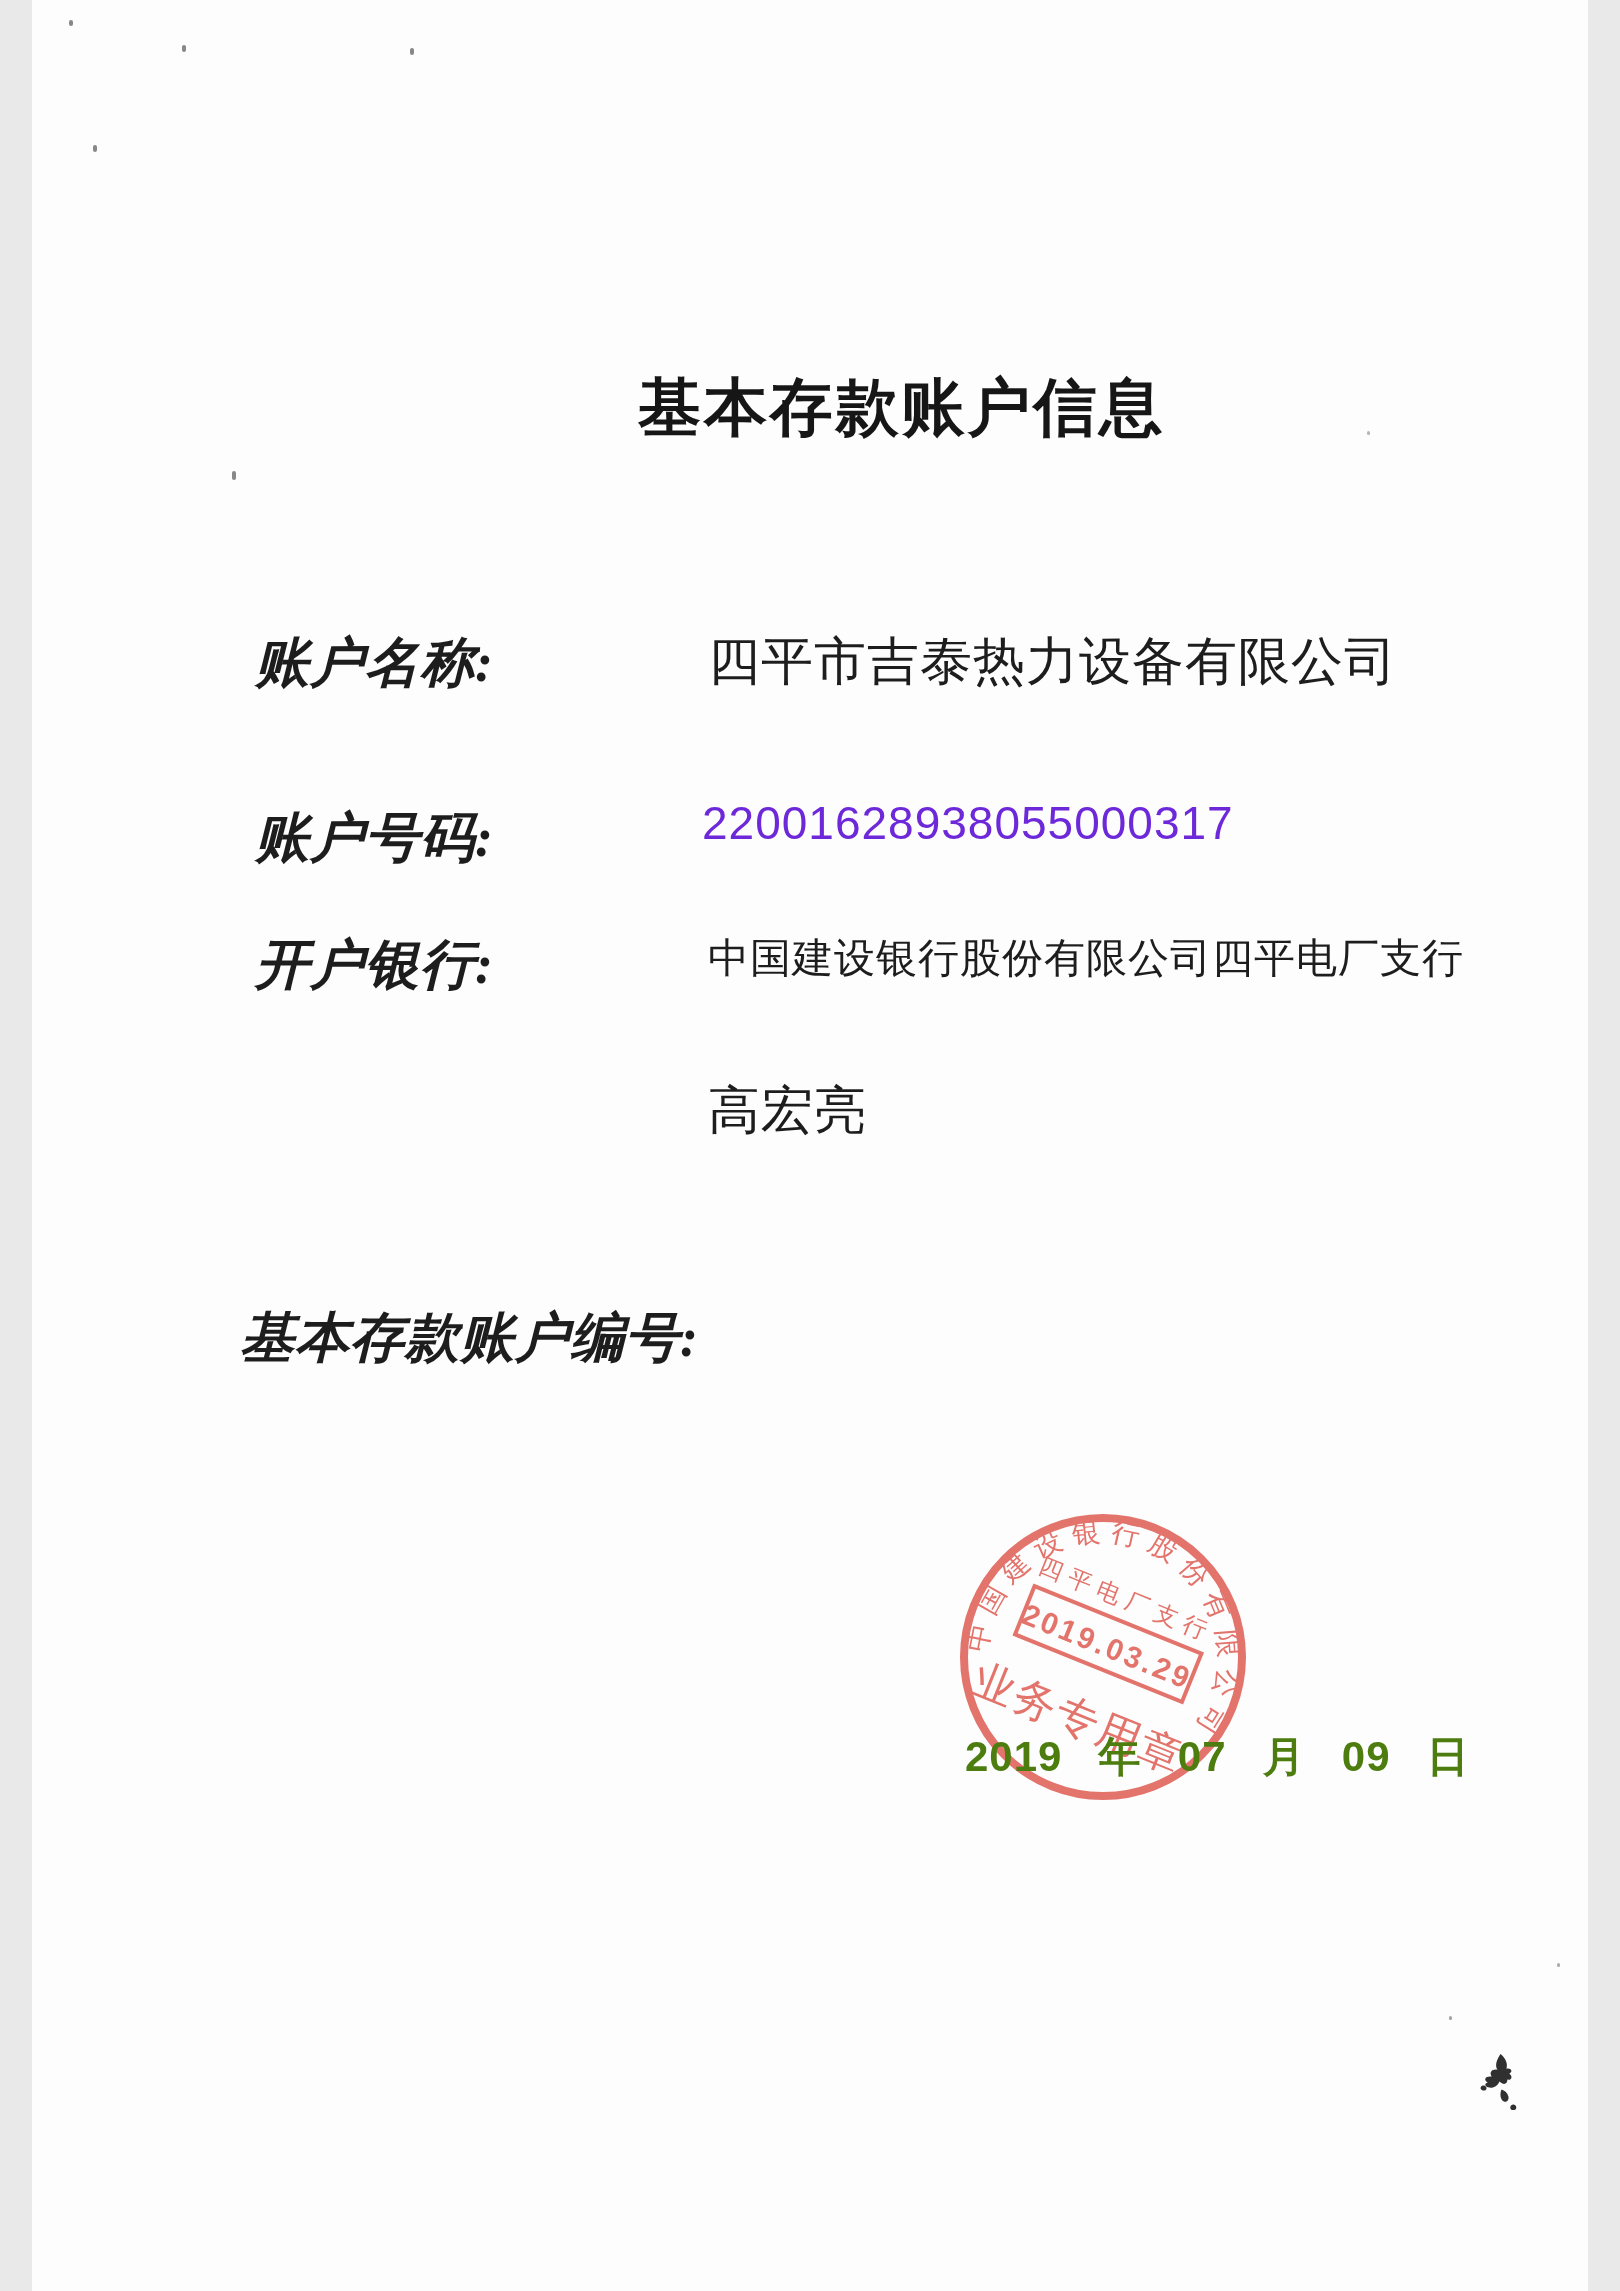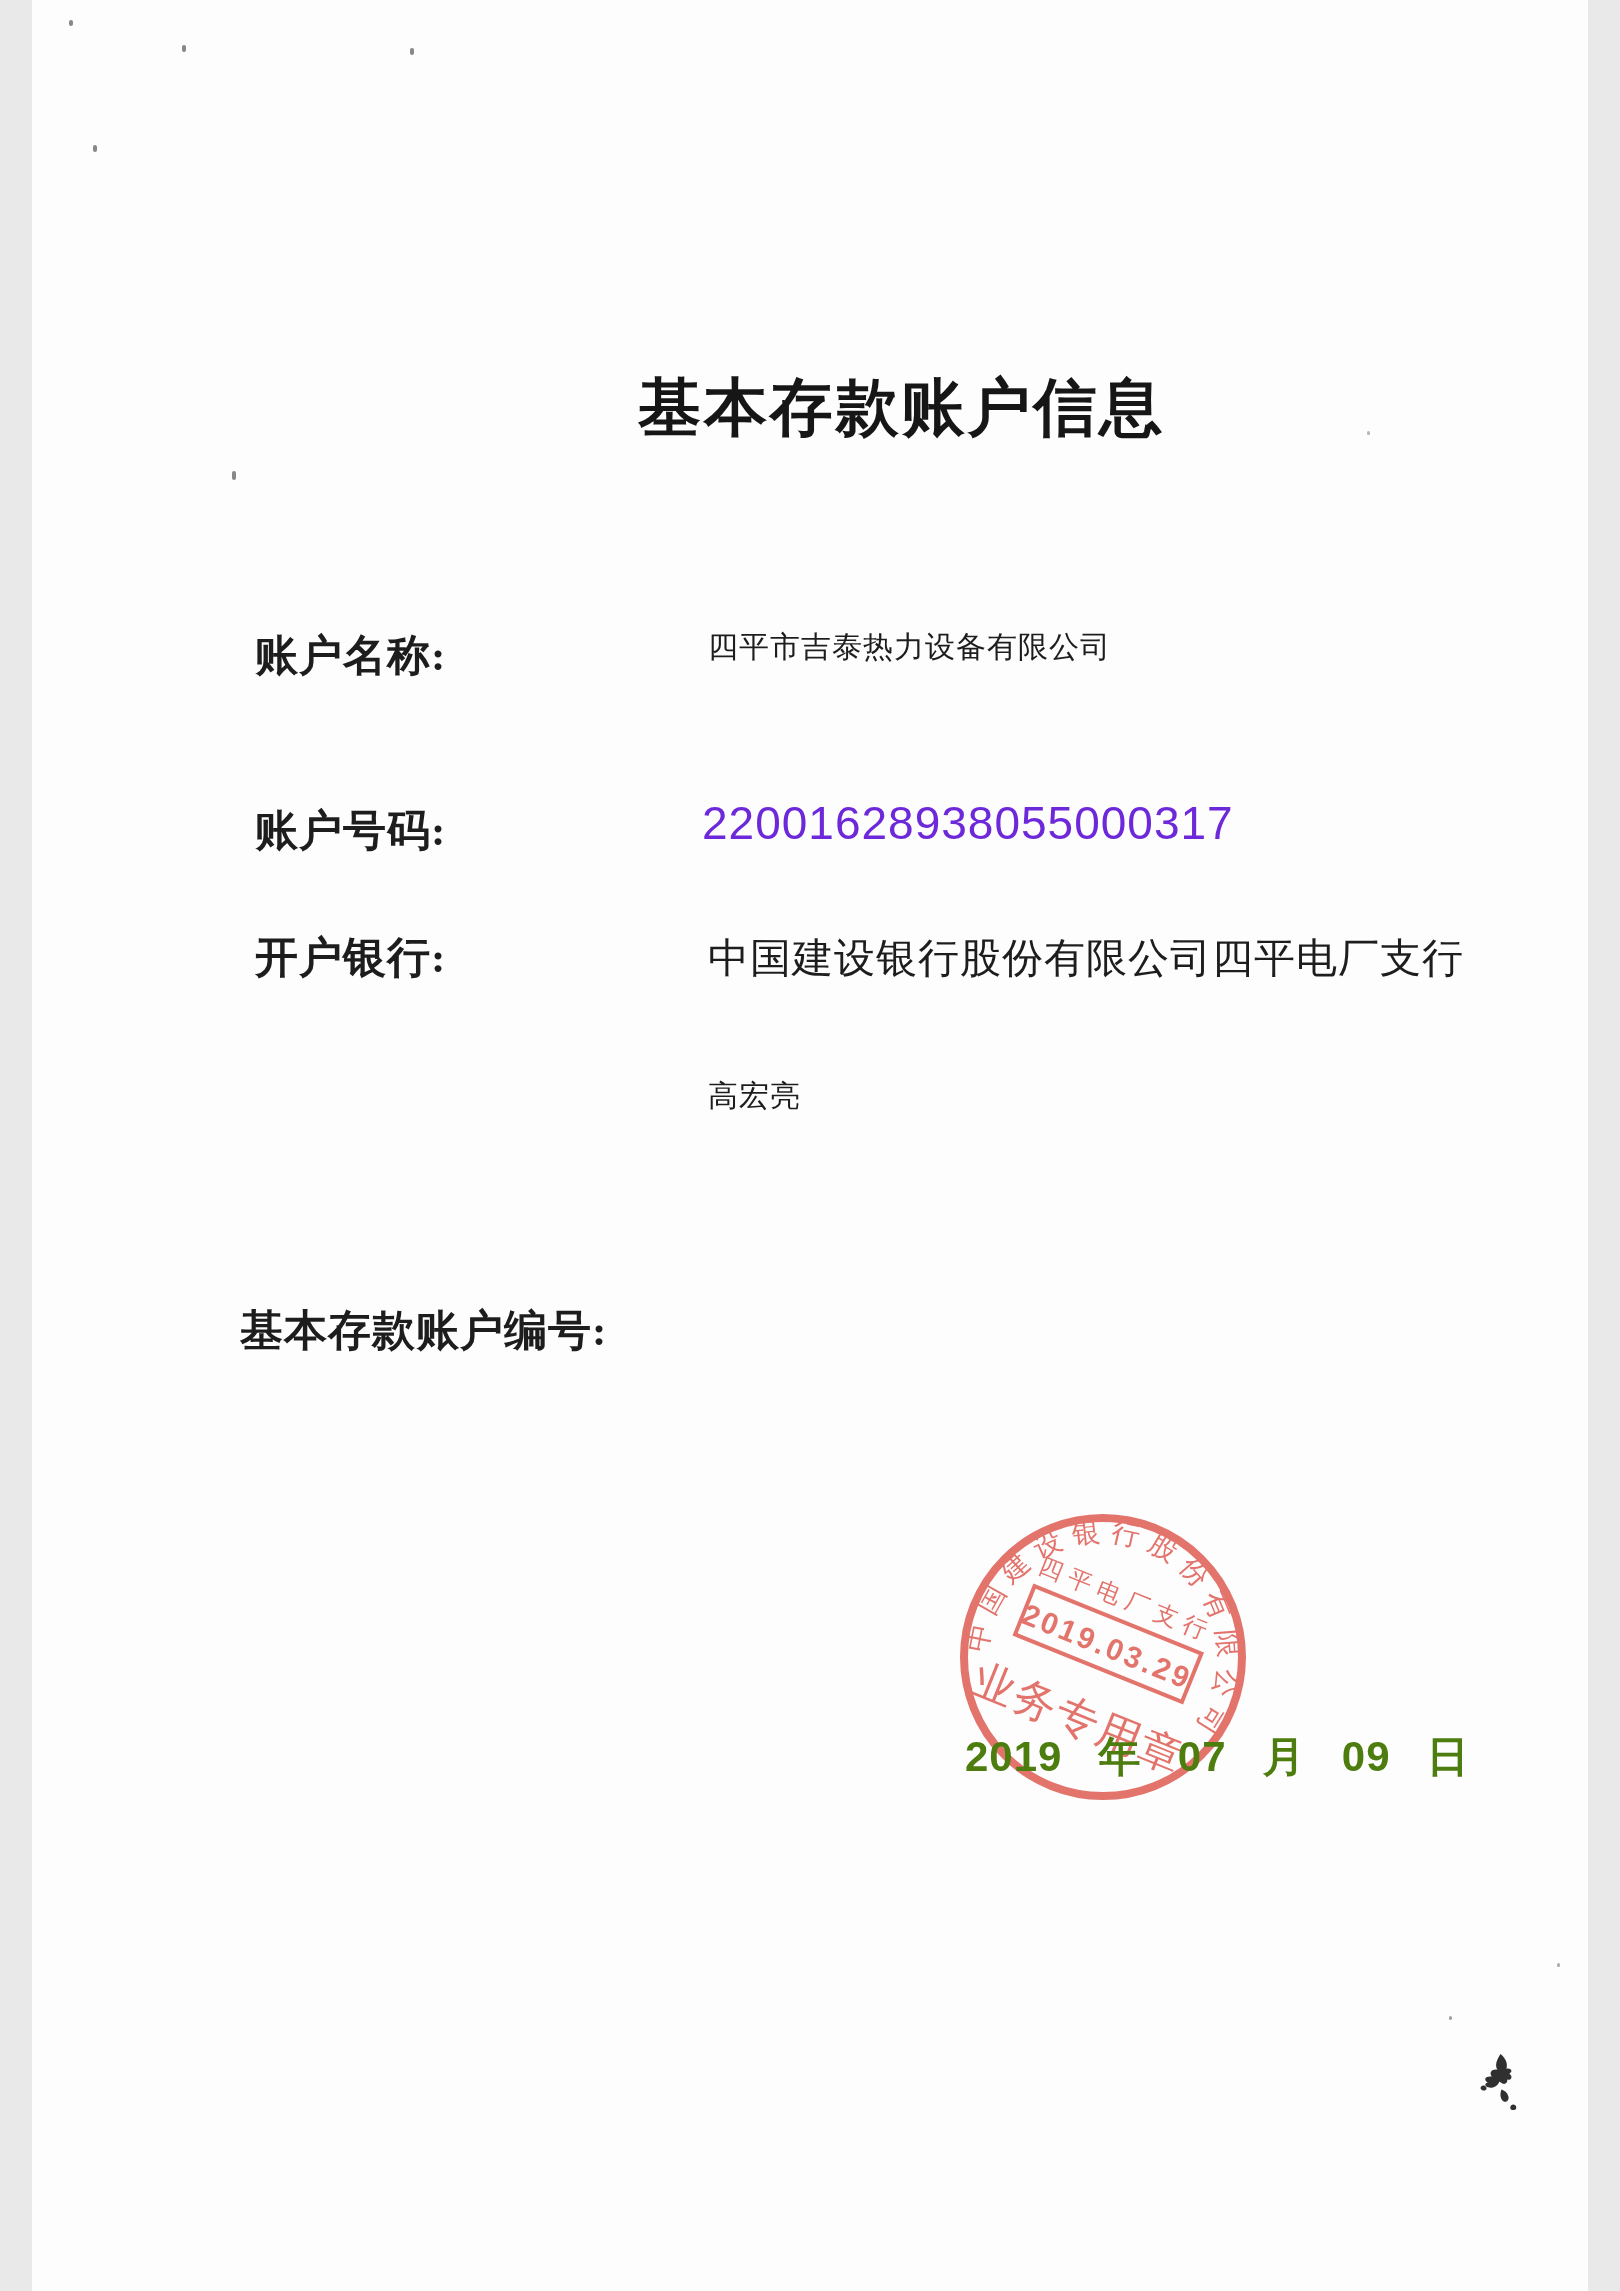--- a/index.html
+++ b/index.html
@@ -16,29 +16,30 @@
     position:absolute;
     left:606px; top:365px;
     font-size:63px; font-weight:700;
     letter-spacing:2.9px;
     color:#161616;
     white-space:nowrap;
   }
   .field-label {
     position:absolute;
     left:223px;
-    font-size:43px; font-weight:600;
+    font-size:54px; font-weight:600;
     letter-spacing:1px;
     white-space:nowrap;
+    font-style:italic;
   }
   .field-label.long { left:208px;margin-top:40px; }
   .field-value {
     position:absolute;
     left:676px;
-    font-size:30px;
+    font-size:52px;
     letter-spacing:1px;
     white-space:nowrap;
   }
   .field-value.numeric {
     font-family:"Liberation Sans", sans-serif;
     font-size:46px;
     letter-spacing:1px;
     left:670px;
     color:#6d28d9;
   }

